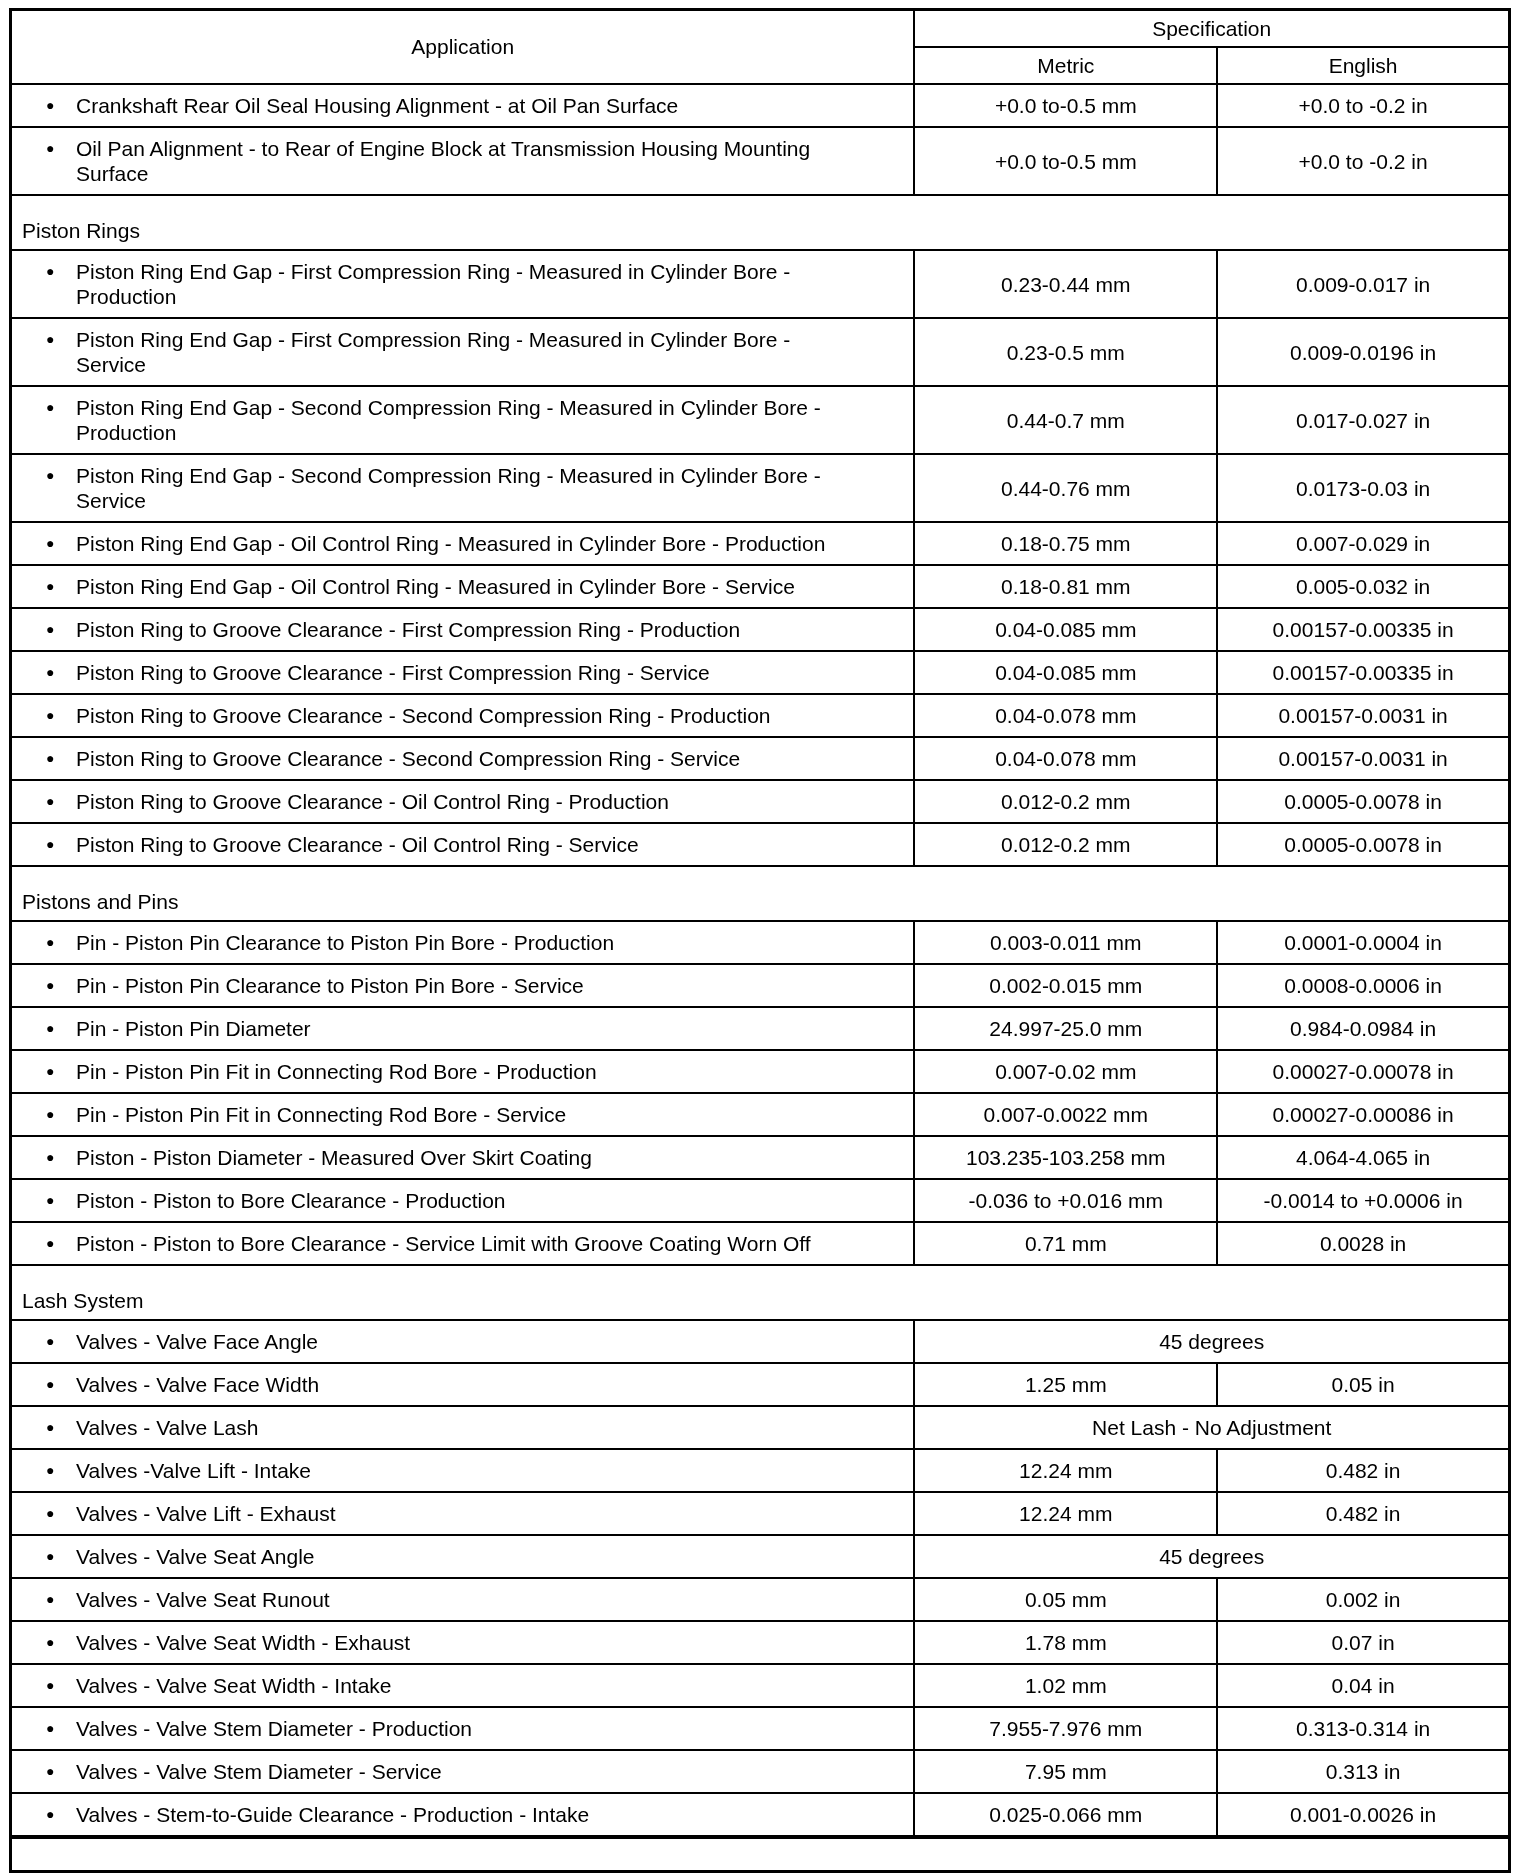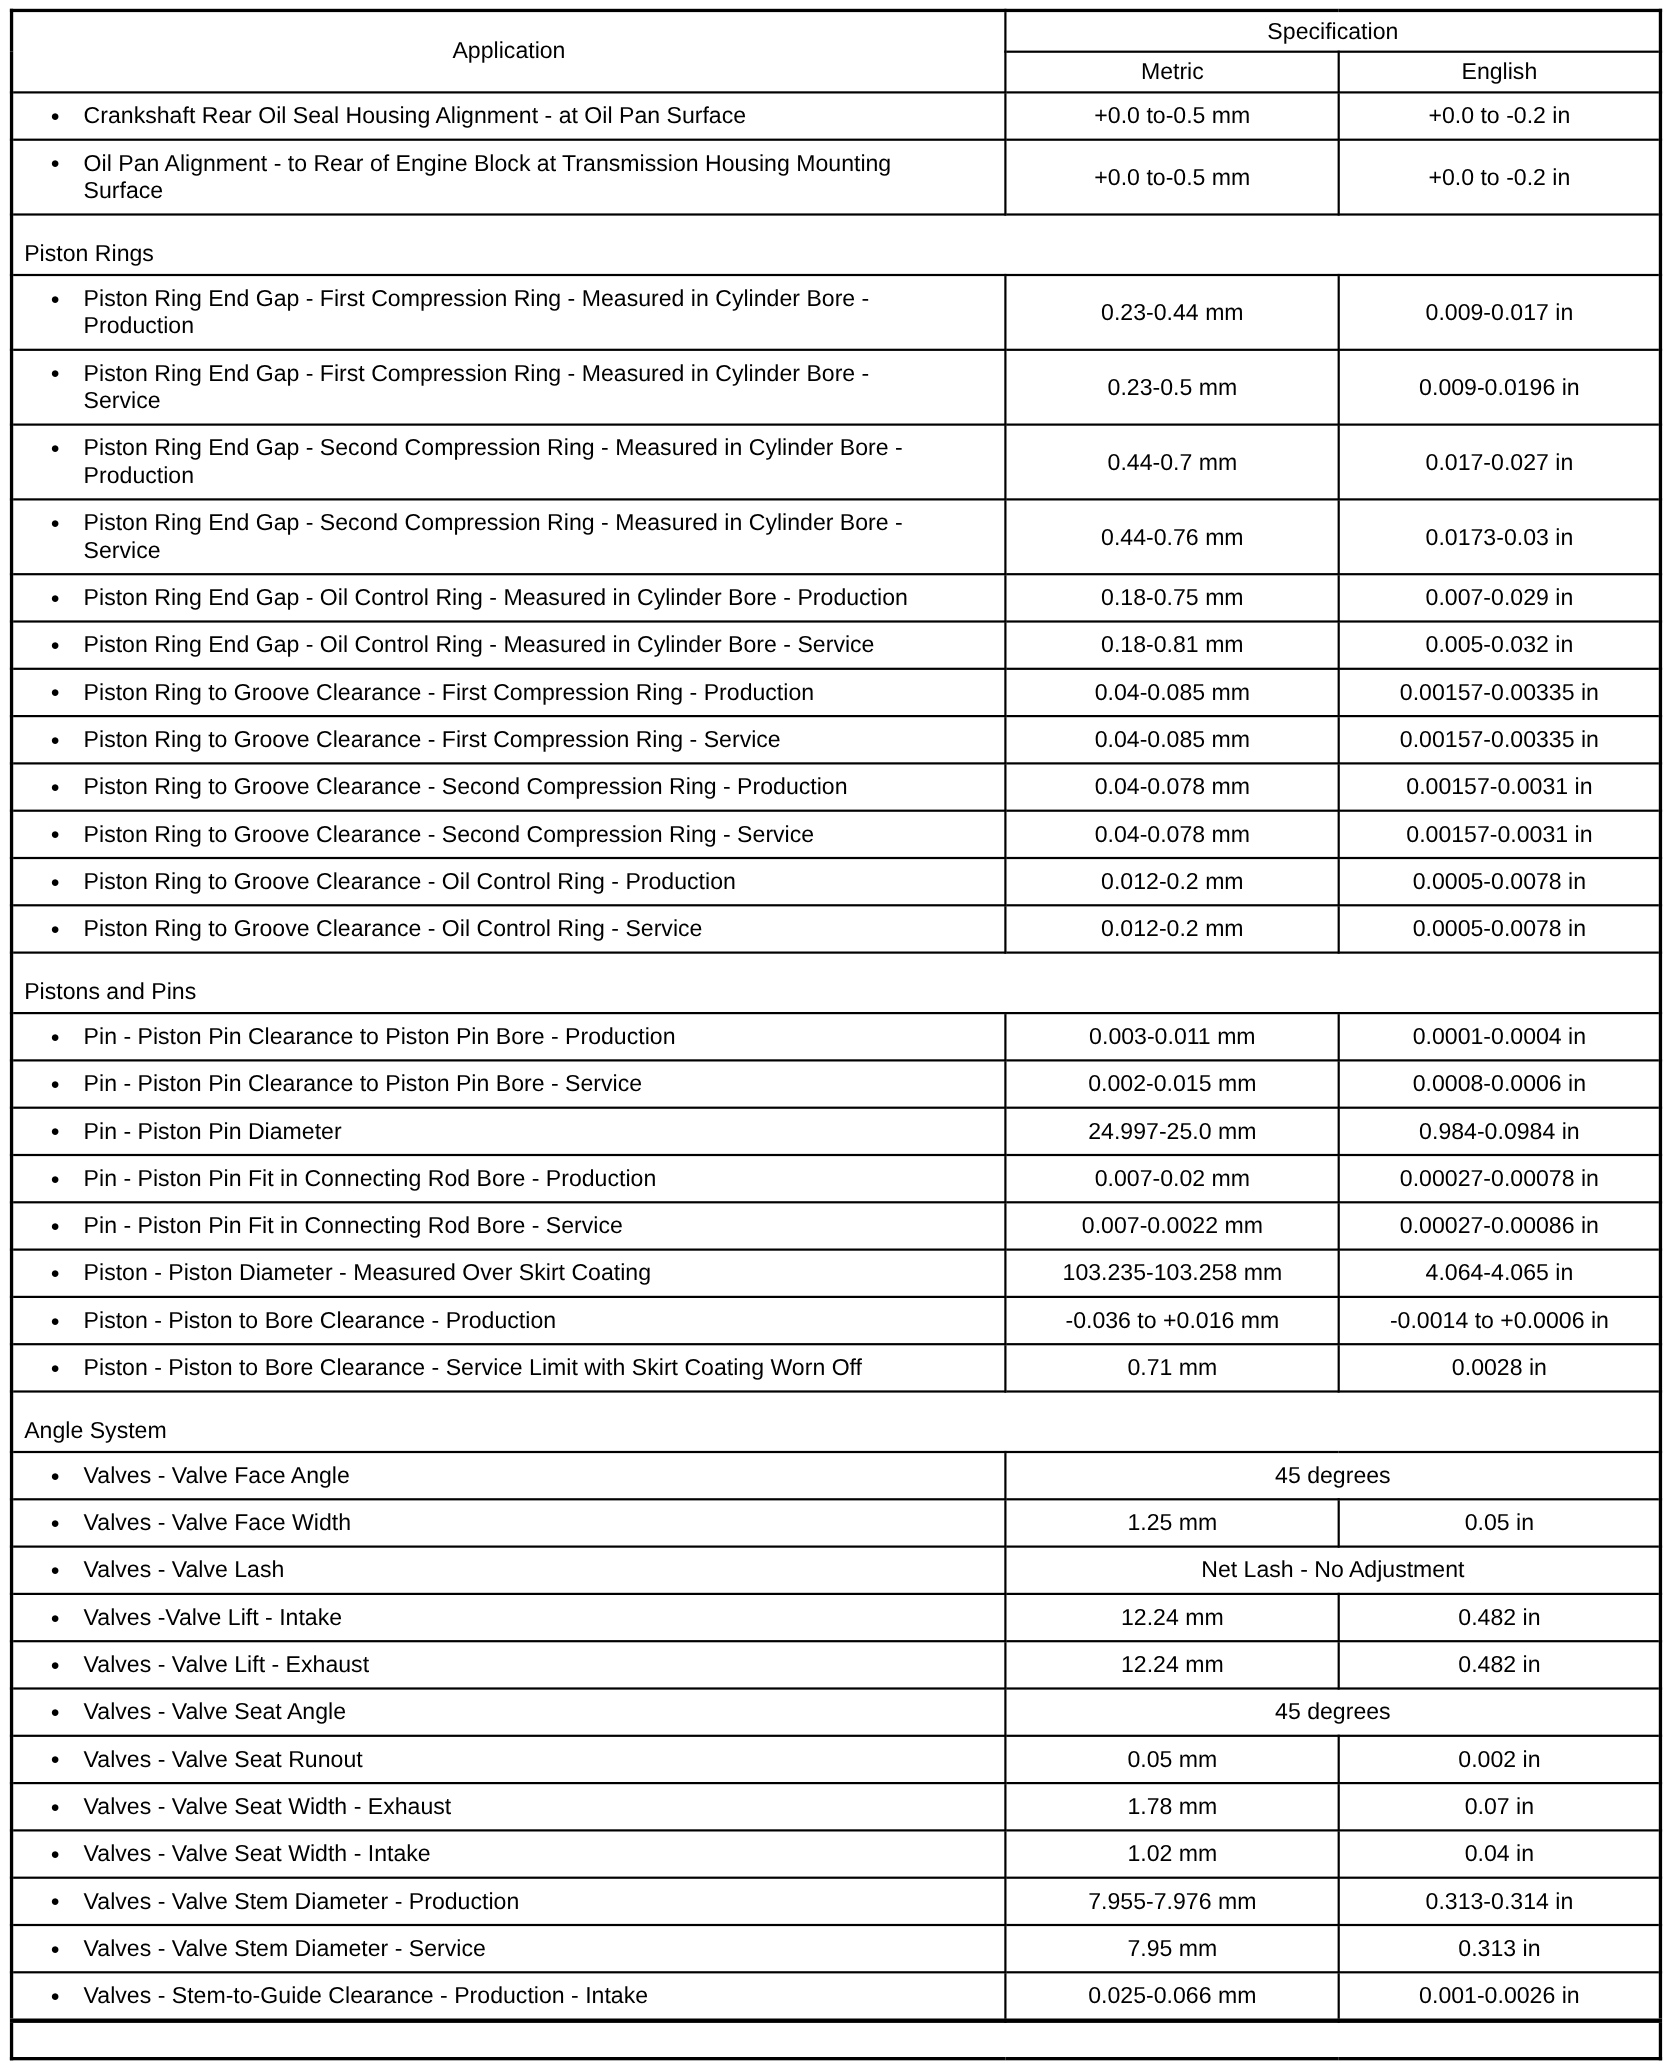--- a/index.html
+++ b/index.html
@@ -297,28 +297,28 @@
               <span class="app-text">Piston - Piston to Bore Clearance - Production</span>
             </div>
           </td>
           <td class="val">-0.036 to +0.016 mm</td>
           <td class="val">-0.0014 to +0.0006 in</td>
         </tr>
         <tr>
           <td class="app">
             <div class="app-flex">
               <span class="bullet">●</span>
-              <span class="app-text">Piston - Piston to Bore Clearance - Service Limit with Skirt Coating Worn Off</span>
+              <span class="app-text">Piston - Piston to Bore Clearance - Service Limit with Groove Coating Worn Off</span>
             </div>
           </td>
           <td class="val">0.71 mm</td>
           <td class="val">0.0028 in</td>
         </tr>
         <tr>
-          <td colspan="3" class="section">Angle System</td>
+          <td colspan="3" class="section">Lash System</td>
         </tr>
         <tr>
           <td class="app">
             <div class="app-flex">
               <span class="bullet">●</span>
               <span class="app-text">Valves - Valve Face Angle</span>
             </div>
           </td>
           <td colspan="2" class="val">45 degrees</td>
         </tr>

